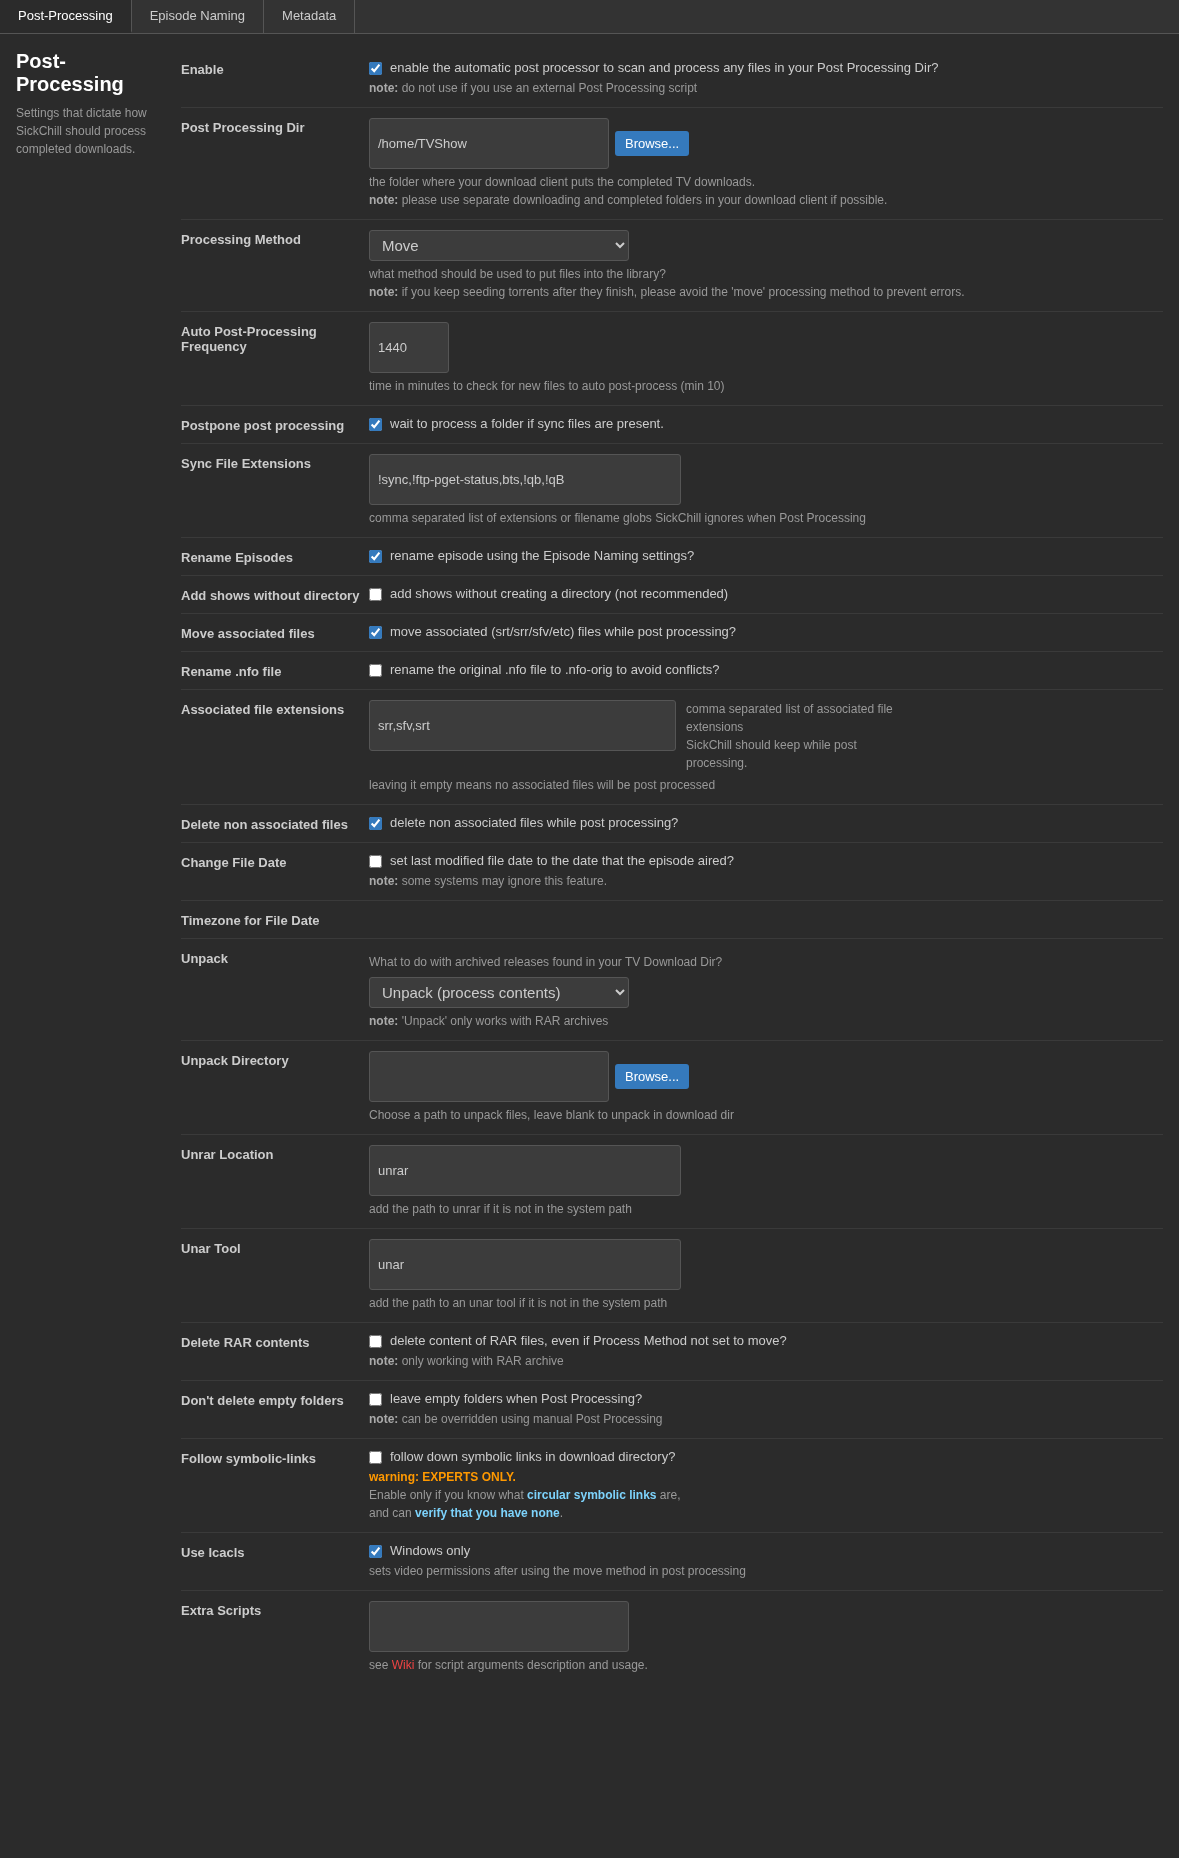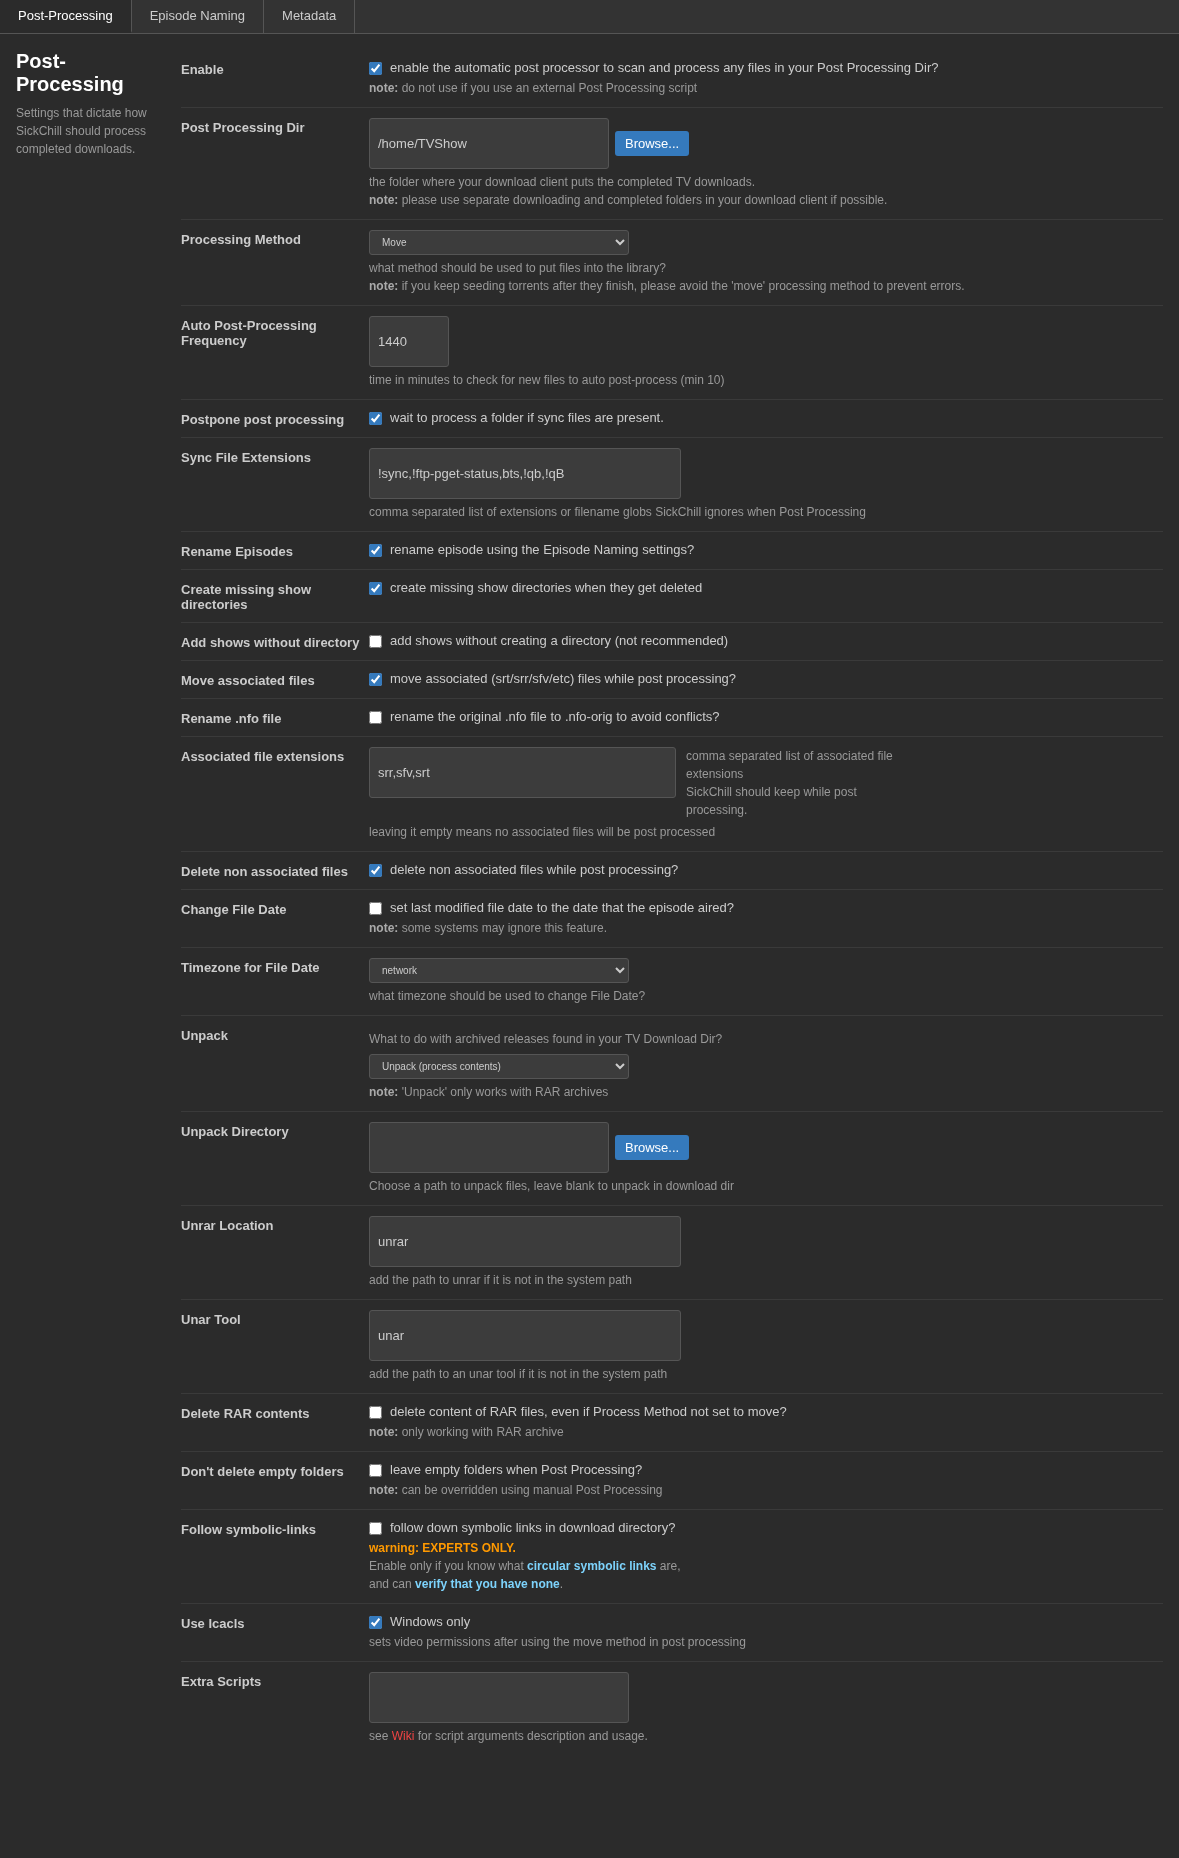--- a/index.html
+++ b/index.html
@@ -115,21 +115,21 @@
       padding: 5px 10px;
       cursor: pointer;
       border-radius: 3px;
       font-size: 13px;
     }
     select {
       background: #3c3c3c;
       border: 1px solid #555;
       color: #ccc;
       padding: 5px 8px;
-      font-size: 10px;
+      font-size: 15px;
       border-radius: 3px;
       width: 260px;
     }
     .checkbox-row {
       display: flex;
       align-items: flex-start;
       gap: 8px;
     }
     .checkbox-row input[type="checkbox"] {
       margin-top: 2px;
@@ -254,29 +254,20 @@
     <div class="row">
       <div class="label-col">Rename Episodes</div>
       <div class="field-col">
         <div class="checkbox-row">
           <input type="checkbox" checked="" id="chk-rename-episodes" style="">
           <label for="chk-rename-episodes">rename episode using the Episode Naming settings?</label>
         </div>
       </div>
     </div>
 
-    <div class="row">
-      <div class="label-col">Create missing show directories</div>
-      <div class="field-col">
-        <div class="checkbox-row">
-          <input type="checkbox" checked="" id="chk-create-missing-dirs" style="">
-          <label for="chk-create-missing-dirs">create missing show directories when they get deleted</label>
-        </div>
-      </div>
-    </div>
 
     <div class="row">
       <div class="label-col">Add shows without directory</div>
       <div class="field-col">
         <div class="checkbox-row">
           <input type="checkbox" id="chk-add-shows-no-dir" style="">
           <label for="chk-add-shows-no-dir">add shows without creating a directory (not recommended)</label>
         </div>
       </div>
     </div>
@@ -334,28 +325,20 @@
         </div>
         <div class="desc">
           <span class="note-label">note:</span>
           <span>some systems may ignore this feature.</span>
         </div>
       </div>
     </div>
 
     <div class="row">
       <div class="label-col">Timezone for File Date</div>
-      <div class="field-col">
-        <select>
-          <option>network</option>
-          <option>local</option>
-          <option>utc</option>
-        </select>
-        <div class="desc">what timezone should be used to change File Date?</div>
-      </div>
     </div>
 
     <div class="row">
       <div class="label-col">Unpack</div>
       <div class="field-col">
         <div class="desc" style="margin-bottom:6px;">What to do with archived releases found in your TV Download Dir?</div>
         <select>
           <option>Unpack (process contents)</option>
           <option>Disable</option>
           <option>Delete</option>

